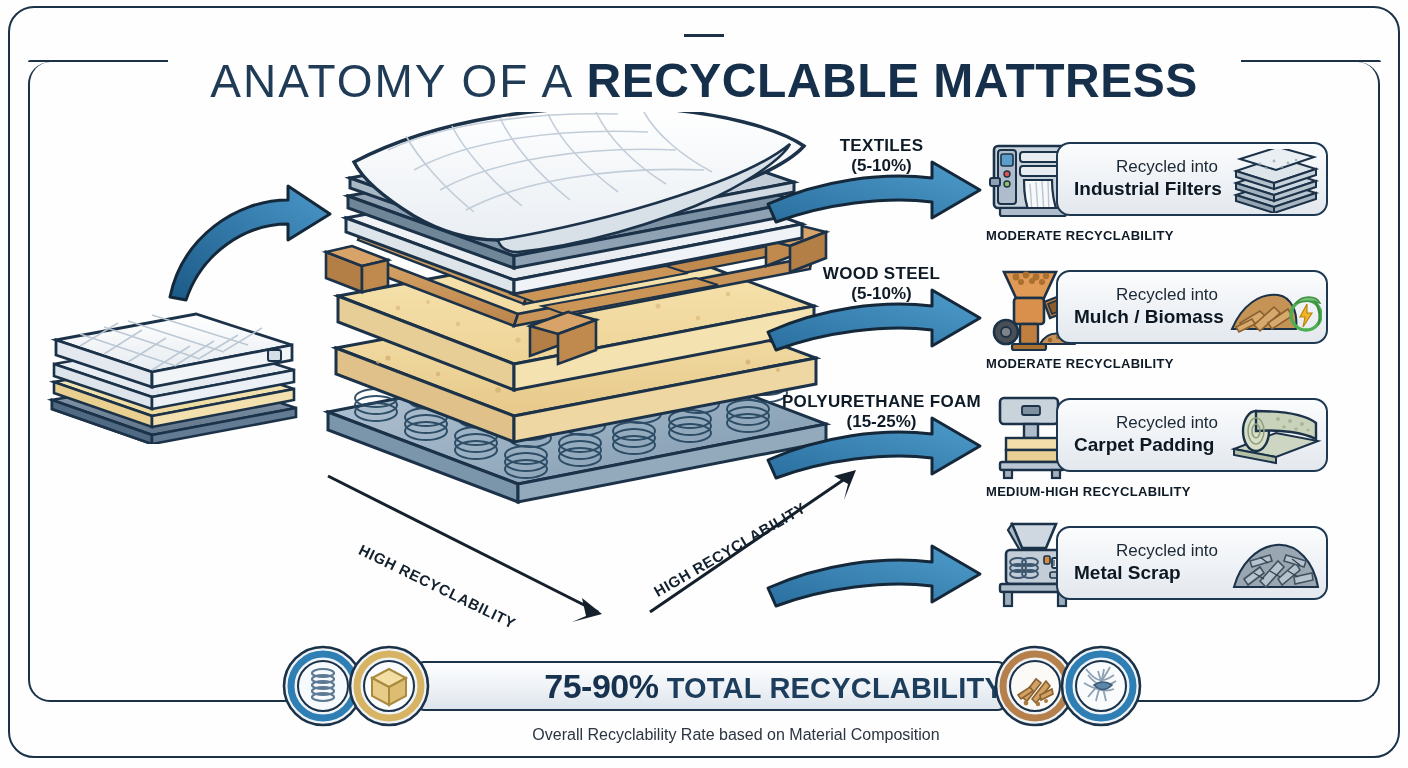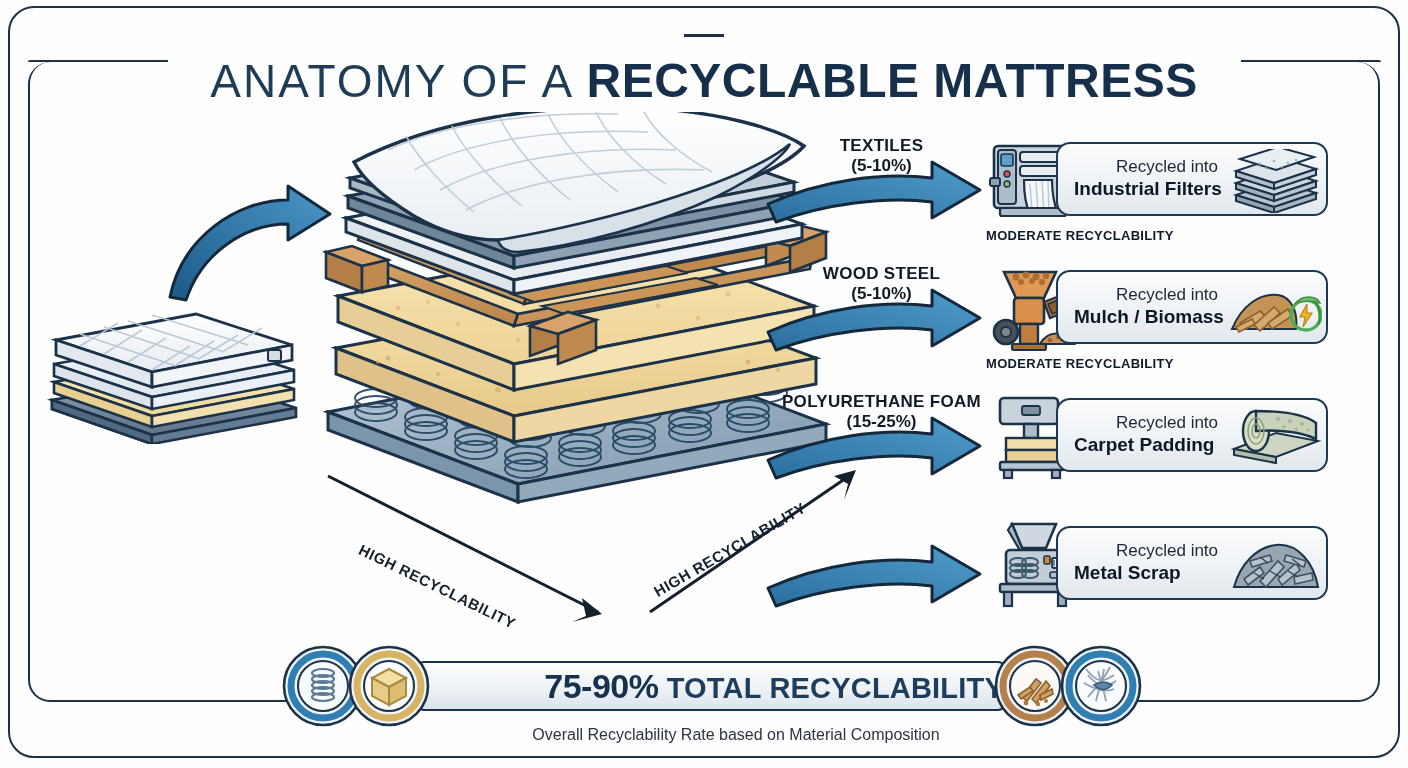--- a/index.html
+++ b/index.html
@@ -612,20 +612,21 @@
         <g fill="#9fb089" opacity=".8">
           <circle cx="48" cy="14" r="2"></circle>
             <circle cx="60" cy="16" r="2"></circle>
             <circle cx="72" cy="19" r="2"></circle>
           <circle cx="54" cy="22" r="1.8"></circle>
             <circle cx="66" cy="24" r="1.8"></circle>
             <circle cx="78" cy="25" r="1.6"></circle>
         </g>
       </svg>
     </div>
+    <div class="rec-caption">MEDIUM-HIGH RECYCLABILITY</div>
   </div>
 
   <div class="row row-4">
     <svg class="row-arrow" viewBox="0 0 232 72">
       <defs>
           <linearGradient id="ar4" x1="0" y1="1" x2="1" y2="0">
         <stop offset="0" stop-color="#2a6f9f"></stop>
             <stop offset="1" stop-color="#4e9ccb"></stop>
           </linearGradient>
         </defs>

